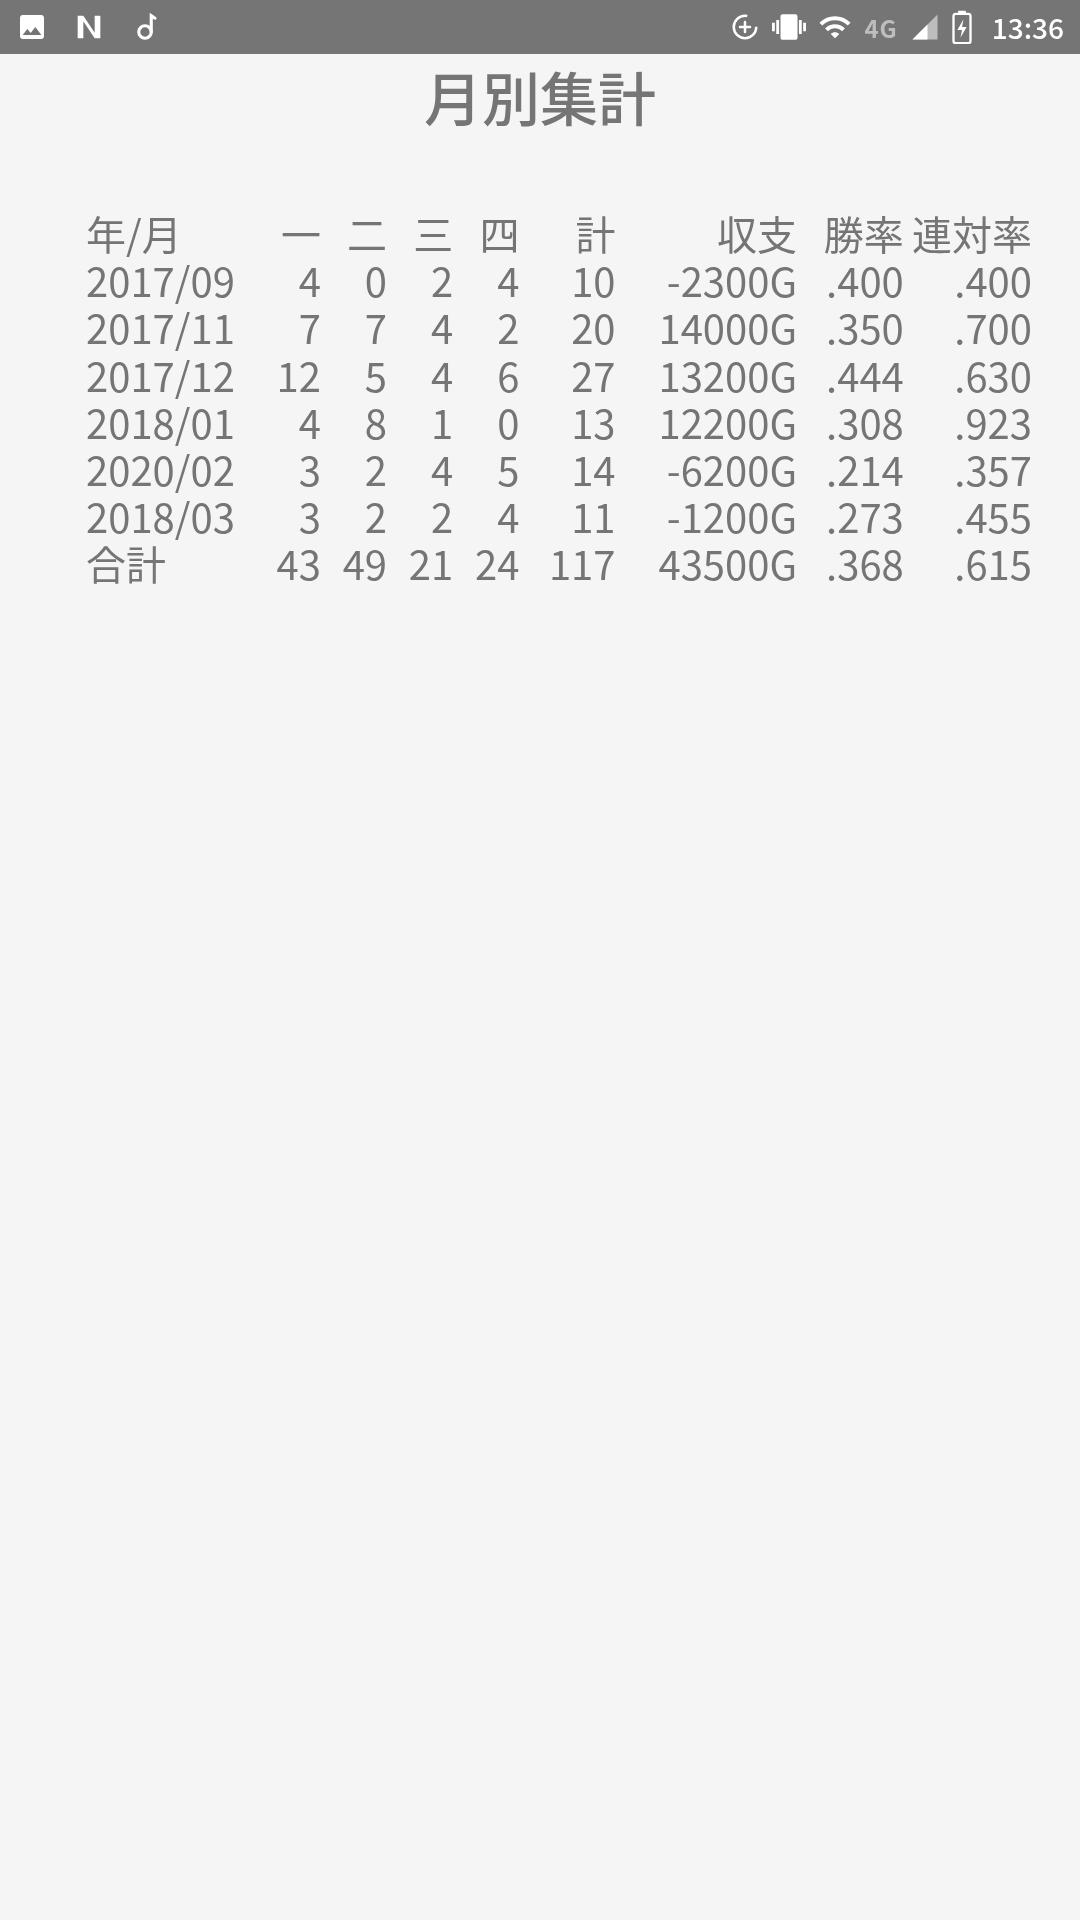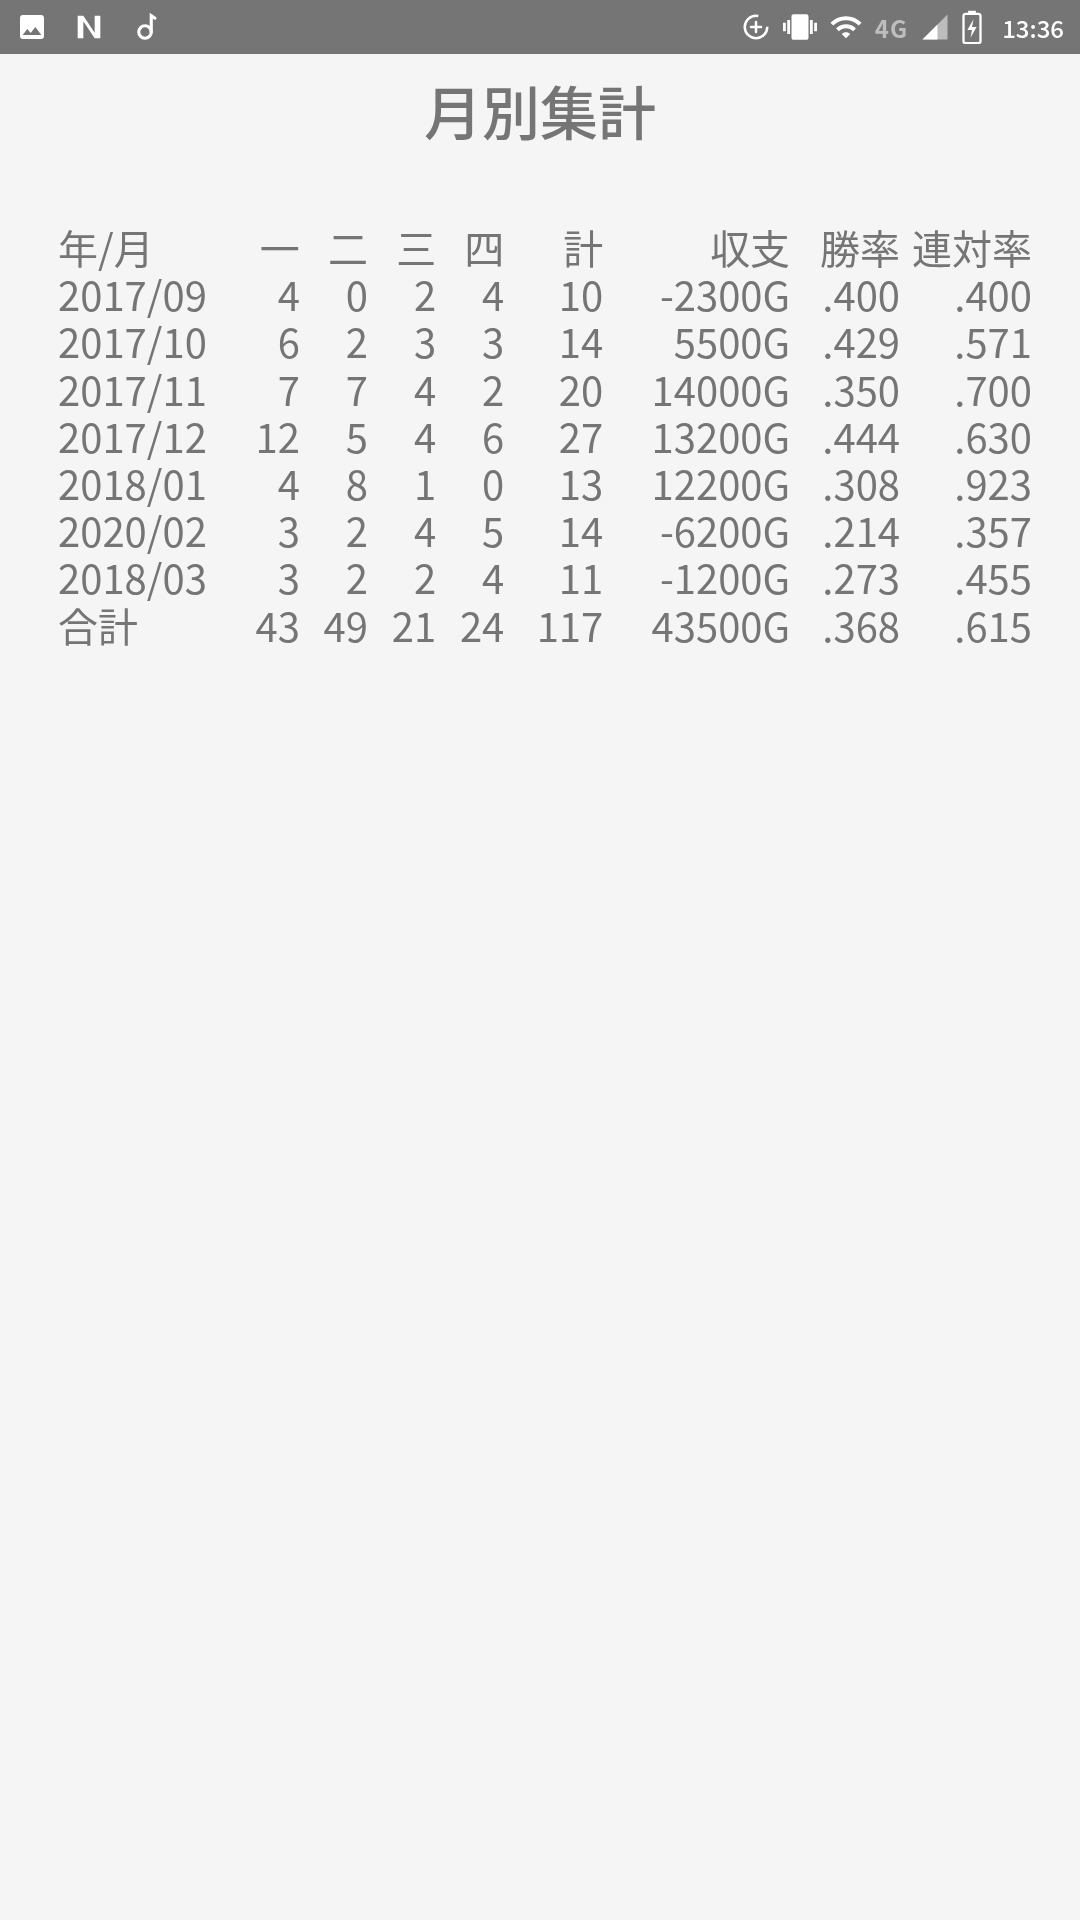--- a/index.html
+++ b/index.html
@@ -16,34 +16,33 @@
       display: flex;
       align-items: center;
       justify-content: space-between;
       padding: 0 16px;
       color: #fff;
       gap: 27px;
     }
     .status-left { display: flex; gap: 24px; align-items: center; }
     .status-right { display: flex; gap: 12px; align-items: center; }
     .status-right .dim { color: #bdbdbd; }
-    .clock { font-size: 24px; font-weight: 500; margin-left: 8px; }
+    .clock { font-size: 28px; font-weight: 500; margin-left: 8px; }
     .net-label { font-size: 24px; font-weight: bold; letter-spacing: 1px; }
     svg { display: block; }
 
     .page-title {
       text-align: center;
       font-size: 58px;
       color: #757575;
       font-weight: 500;
-      margin-top: 14px;
     }
 
     .table-wrap {
-      padding: 72px 48px 0 58px;
+      padding: 72px 48px 0 86px;
     }
     table {
       border-collapse: collapse;
       width: 100%;
       color: #757575;
       font-size: 40px;
       line-height: 1.18;
     }
     td, th {
       font-weight: 400;
@@ -137,31 +136,20 @@
           <td class="c-n">4</td>
           <td class="c-n">0</td>
           <td class="c-n">2</td>
           <td class="c-n">4</td>
           <td class="c-tot">10</td>
           <td class="c-bal">-2300G</td>
           <td class="c-r">.400</td>
           <td class="c-r">.400</td>
         </tr>
         <tr>
-          <td class="c-ym">2017/10</td>
-          <td class="c-n">6</td>
-          <td class="c-n">2</td>
-          <td class="c-n">3</td>
-          <td class="c-n">3</td>
-          <td class="c-tot">14</td>
-          <td class="c-bal">5500G</td>
-          <td class="c-r">.429</td>
-          <td class="c-r">.571</td>
-        </tr>
-        <tr>
           <td class="c-ym">2017/11</td>
           <td class="c-n">7</td>
           <td class="c-n">7</td>
           <td class="c-n">4</td>
           <td class="c-n">2</td>
           <td class="c-tot">20</td>
           <td class="c-bal">14000G</td>
           <td class="c-r">.350</td>
           <td class="c-r">.700</td>
         </tr>

